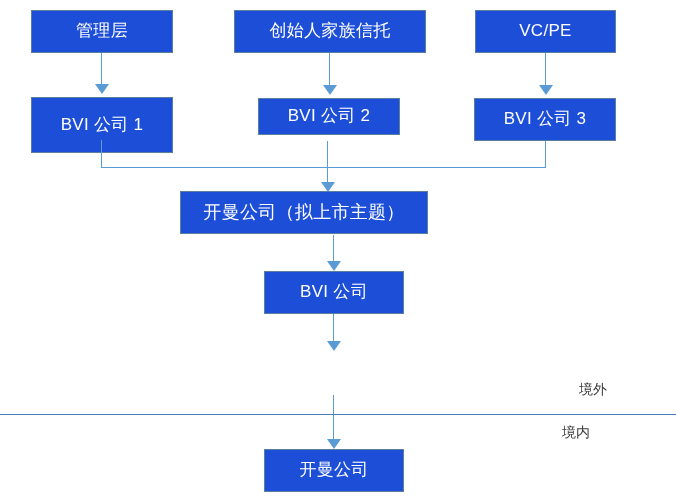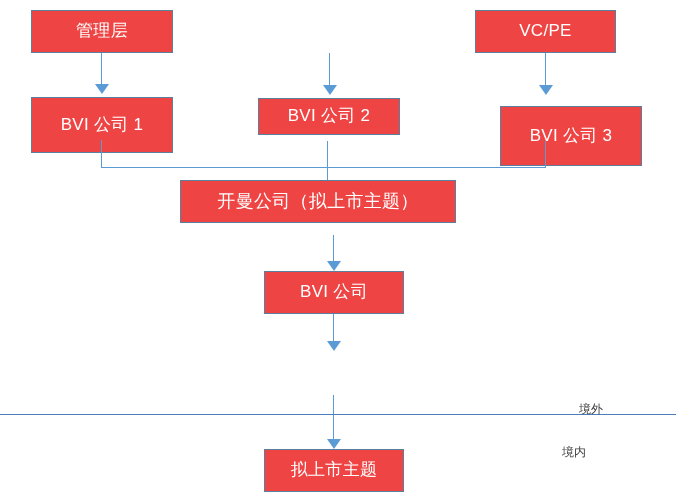--- a/index.html
+++ b/index.html
@@ -12,21 +12,21 @@
     position: relative;
     width: 676px;
     height: 501px;
     background: #ffffff;
     overflow: hidden;
     font-family: "Liberation Sans", "DejaVu Sans", sans-serif;
   }
   .node {
     position: absolute;
     box-sizing: border-box;
-    background: #ef4444;
+    background: #1d4ed8;
     border: 1px solid #5c7f9e;
     color: #ffffff;
     display: flex;
     align-items: center;
     justify-content: center;
     text-align: center;
     font-size: 17px;
     line-height: 1.1;
     letter-spacing: 0.3px;
     white-space: nowrap;
@@ -56,72 +56,72 @@
   .divider {
     position: absolute;
     height: 1px;
     background: #4a7ebb;
     left: 0;
     width: 676px;
   }
   .region-label {
     position: absolute;
     color: #3b3b3b;
-    font-size: 12px;
+    font-size: 14px;
     white-space: nowrap;
     user-select: none;
-    margin-top: 20px;
   }
 </style>
 </head>
 <body>
 
 <div id="canvas">
 
   <div class="node" style="left:31px; top:10px; width:142px; height:43px;">管理层</div>
 
+  <div class="node" style="left:234px; top:10px; width:192px; height:43px;">创始人家族信托</div>
 
   <div class="node" style="left:475px; top:10px; width:141px; height:43px;">VC/PE</div>
 
   <div class="conn-v" style="left:101px; top:53px; height:31px;"></div>
   <div class="arrowhead" style="left:95px; top:84px;"></div>
 
   <div class="conn-v" style="left:329px; top:53px; height:32px;"></div>
   <div class="arrowhead" style="left:323px; top:85px;"></div>
 
   <div class="conn-v" style="left:545px; top:53px; height:32px;"></div>
   <div class="arrowhead" style="left:539px; top:85px;"></div>
 
   <div class="node" style="left:31px; top:97px; width:142px; height:56px;">BVI 公司 1</div>
 
   <div class="node" style="left:258px; top:98px; width:142px; height:37px;">BVI 公司 2</div>
 
-  <div class="node" style="left:500px; top:98px; width:142px; height:60px;margin-top:8px;">BVI 公司 3</div>
+  <div class="node" style="left:474px; top:98px; width:142px; height:43px;">BVI 公司 3</div>
 
   <div class="conn-v" style="left:101px; top:140px; height:28px;"></div>
   <div class="conn-v" style="left:545px; top:141px; height:27px;"></div>
   <div class="conn-h" style="left:101px; top:167px; width:445px;"></div>
   <div class="conn-v" style="left:327px; top:141px; height:44px;"></div>
   <div class="arrowhead" style="left:321px; top:182px;"></div>
 
-  <div class="node big-text" style="left:180px; top:180px; width:276px; height:43px;">开曼公司（拟上市主题）</div>
+  <div class="node big-text" style="left:180px; top:191px; width:248px; height:43px;">开曼公司（拟上市主题）</div>
 
   <div class="conn-v" style="left:333px; top:235px; height:26px;"></div>
   <div class="arrowhead" style="left:327px; top:261px;"></div>
 
   <div class="node" style="left:264px; top:271px; width:140px; height:43px;">BVI 公司</div>
 
   <div class="conn-v" style="left:333px; top:314px; height:27px;"></div>
   <div class="arrowhead" style="left:327px; top:341px;"></div>
 
 
   <div class="conn-v" style="left:333px; top:395px; height:44px;"></div>
   <div class="arrowhead" style="left:327px; top:439px;"></div>
 
   <div class="divider" style="top:414px;"></div>
 
   <div class="region-label" style="left:579px; top:381px;">境外</div>
 
   <div class="region-label" style="left:562px; top:424px;">境内</div>
 
-  <div class="node" style="left:264px; top:449px; width:140px; height:43px;">拟上市主题</div>
+  <div class="node" style="left:264px; top:449px; width:140px; height:43px;">开曼公司</div>
 
 </div>
 
 </body></html>

